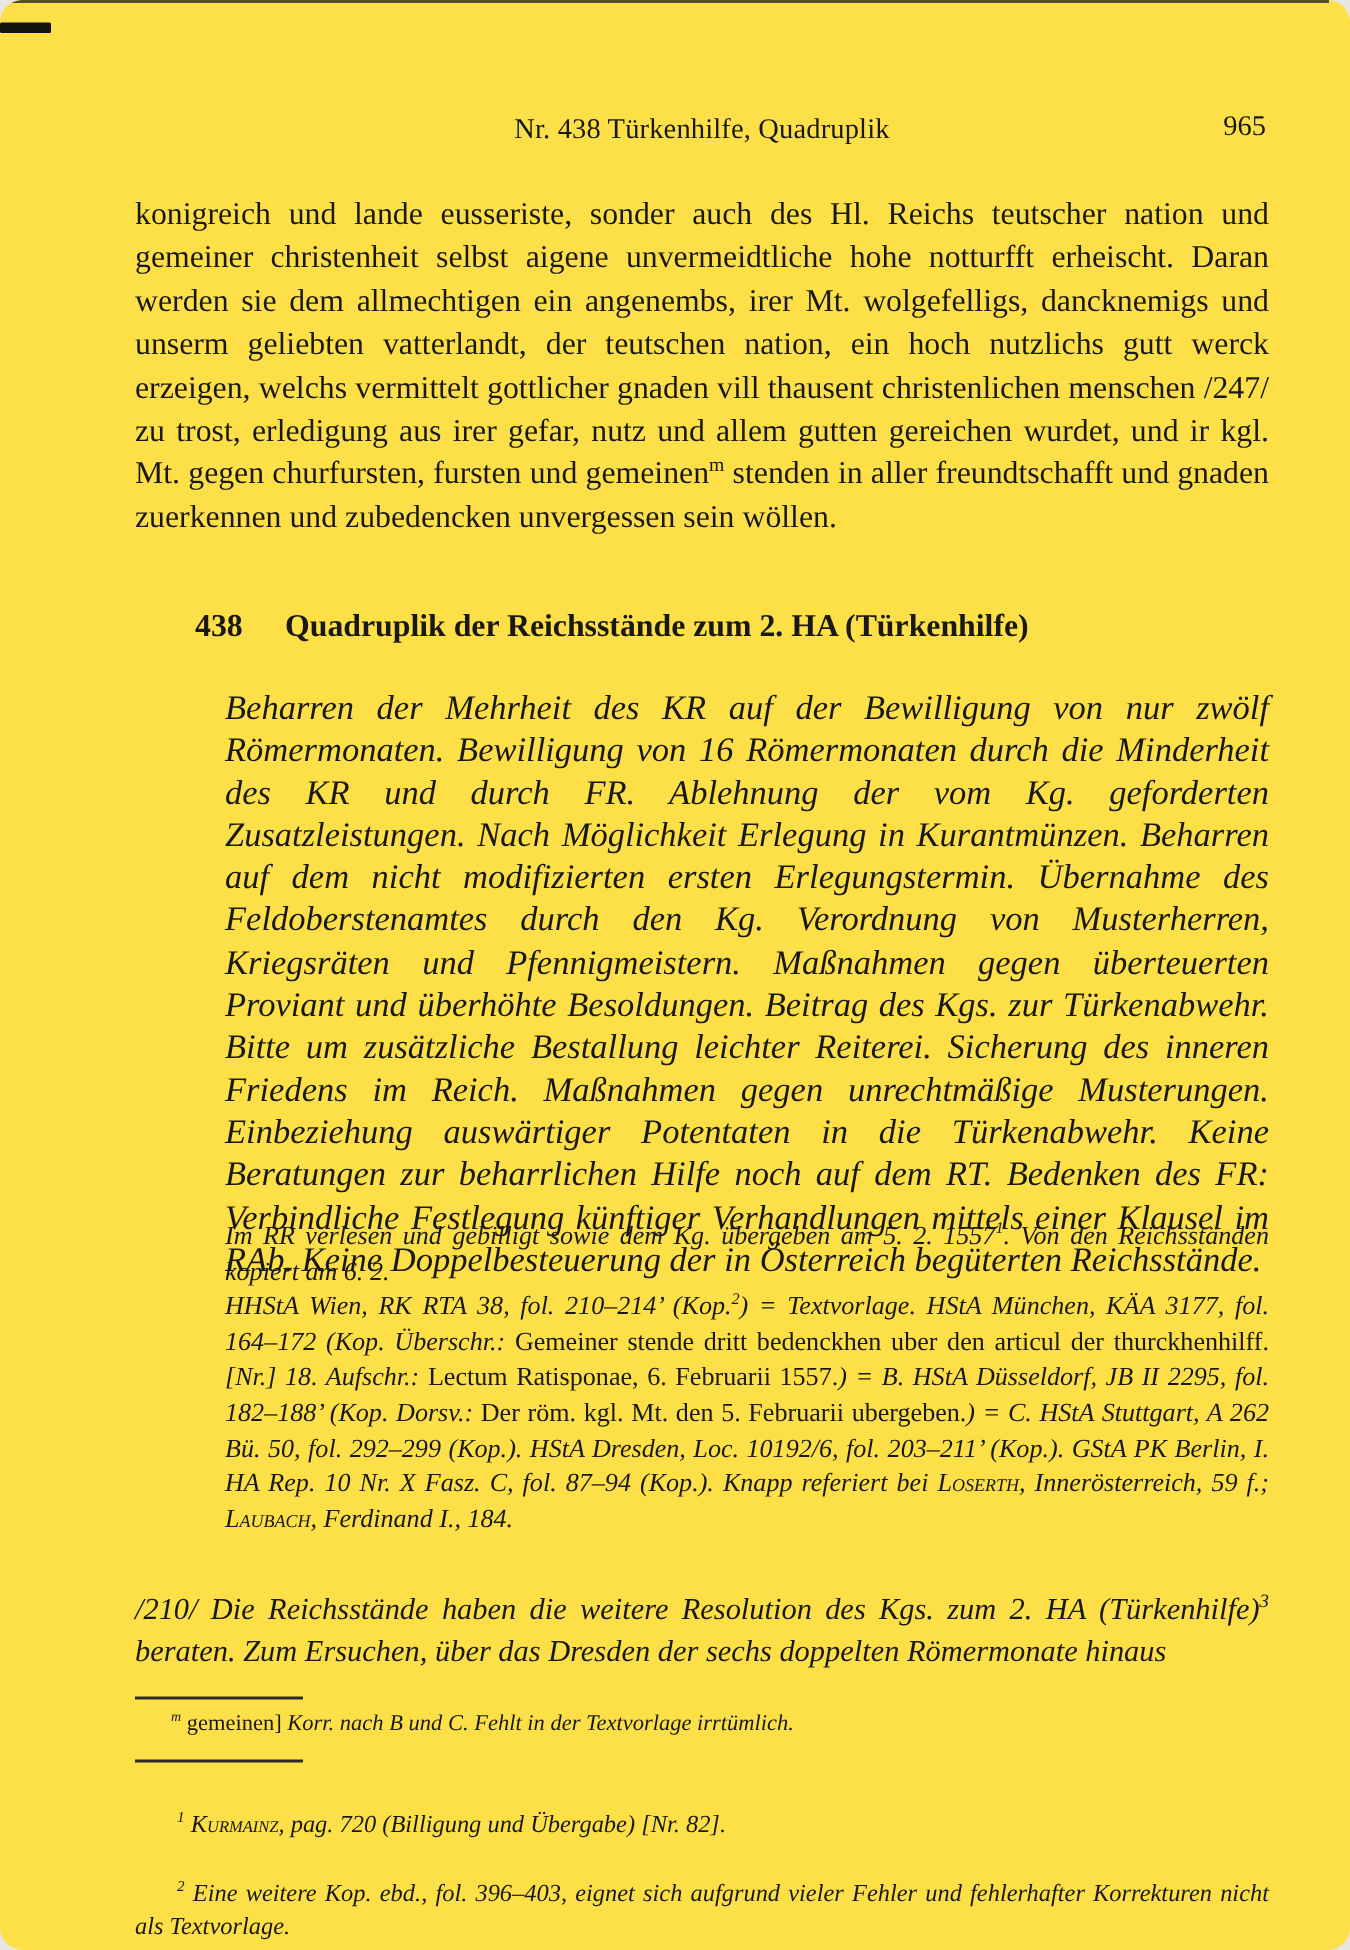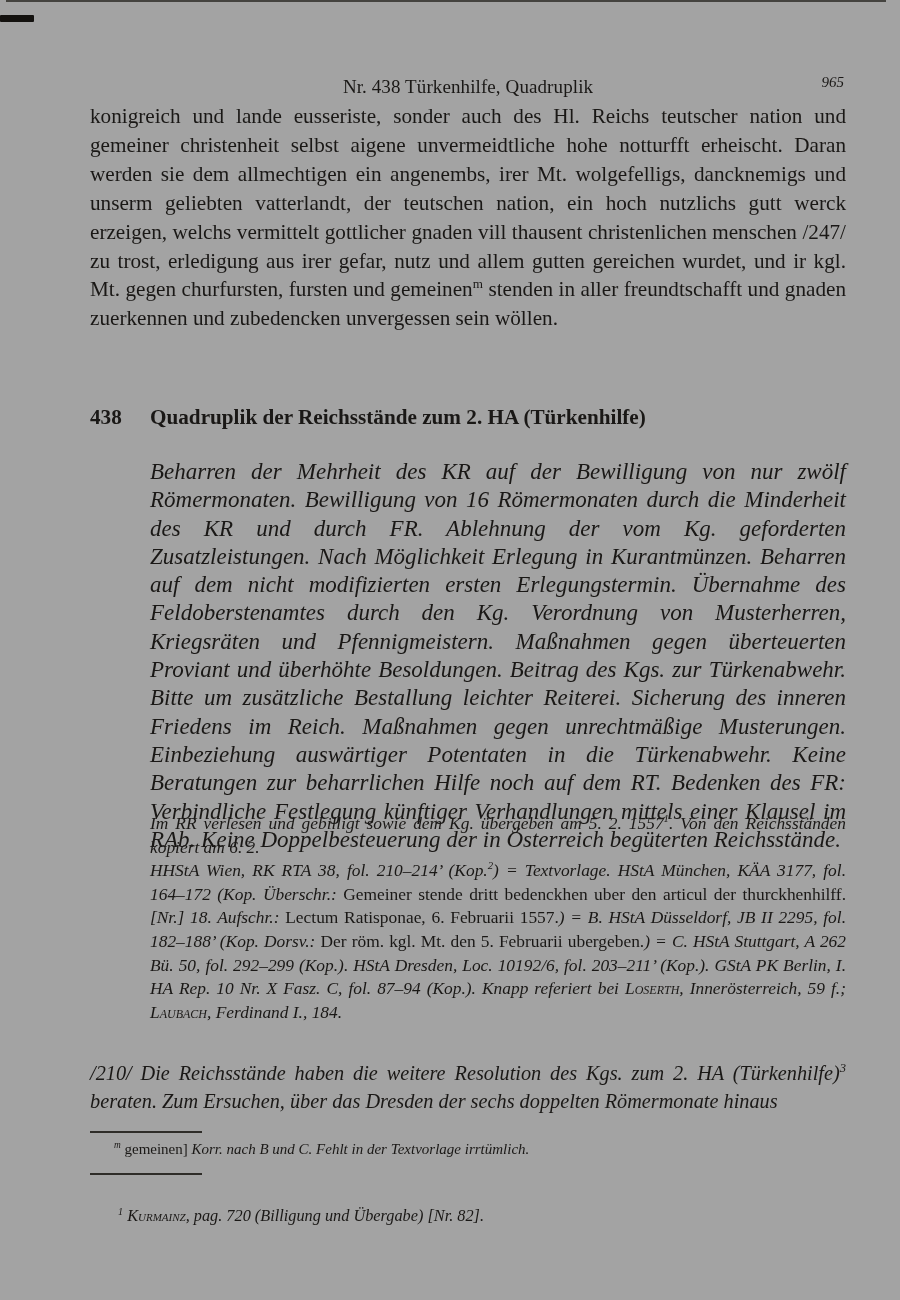--- a/index.html
+++ b/index.html
@@ -5,23 +5,24 @@
   html, body {
     margin: 0;
     padding: 0;
     background: #e8e6e0;
     font-family: "Liberation Serif", serif;
   }
   .page {
     position: relative;
     width: 900px;
     height: 1300px;
-    background: #a3a3a3;
+    background: #fde047;
     color: #1a1816;
     overflow: hidden;
+    border-radius: 15px;
   }
   
   .scan-top {
     position: absolute;
     top: 0; left: 6px; right: 14px;
     height: 2px;
     background: #34322e;
     opacity: 0.85;
   }
   .scan-corner {
@@ -40,47 +41,46 @@
   .running-title {
     position: absolute;
     left: 0; right: 0;
     text-align: center;
     font-size: 19px;
     letter-spacing: 0.1px;
   }
   .page-number {
     position: absolute;
     right: 2px; top: -2px;
-    font-size: 15px;
-    font-style: italic;
+    font-size: 19px;
   }
   
   .body-text {
     position: absolute;
-    top: 102px; left: 90px;
+    top: 128px; left: 90px;
     width: 756px;
     font-size: 21.2px;
     line-height: 28.9px;
     text-align: justify;
   }
   sup.note-ref {
     font-size: 0.62em;
     vertical-align: super;
     line-height: 0;
   }
   
   .section-head {
     position: absolute;
     top: 405px; left: 90px;
     width: 756px;
     font-weight: 700;
     font-size: 21.2px;
     display: flex;
   }
-  .section-number { width: 60px; flex: 0 0 60px; }
+  .section-number { width: 60px; flex: 0 0 60px; margin-left: 40px; }
   
   .summary {
     position: absolute;
     top: 458px; left: 150px;
     width: 696px;
     font-size: 23px;
     line-height: 28.3px;
     font-style: italic;
     text-align: justify;
   }
@@ -169,15 +169,16 @@
   <div class="opening"><span>/210/ Die Reichsstände haben die weitere Resolution des Kgs. zum 2. HA (Türkenhilfe)</span><sup class="note-ref">3</sup><span> beraten. Zum Ersuchen, über das Dresden der sechs doppelten Römermonate hinaus</span></div>
 
   <div class="rule rule1"></div>
 
   <div class="apparatus"><sup class="note-ref comment">m</sup><span class="roman"> gemeinen]</span><span class="comment"> Korr. nach B und C. Fehlt in der Textvorlage irrtümlich.</span></div>
 
   <div class="rule rule2"></div>
 
   <div class="footnotes">
     <div class="footnote"><sup class="note-ref">1</sup> <span class="sc">Kurmainz</span><span>, pag. 720 (Billigung und Übergabe) [Nr. 82].</span></div>
+    <div class="footnote"><sup class="note-ref">2</sup><span> Eine weitere Kop. ebd., fol. 396–403, eignet sich aufgrund vieler Fehler und fehlerhafter Korrekturen nicht als Textvorlage.</span></div>
   </div>
 
 </div>
 
 </body></html>

